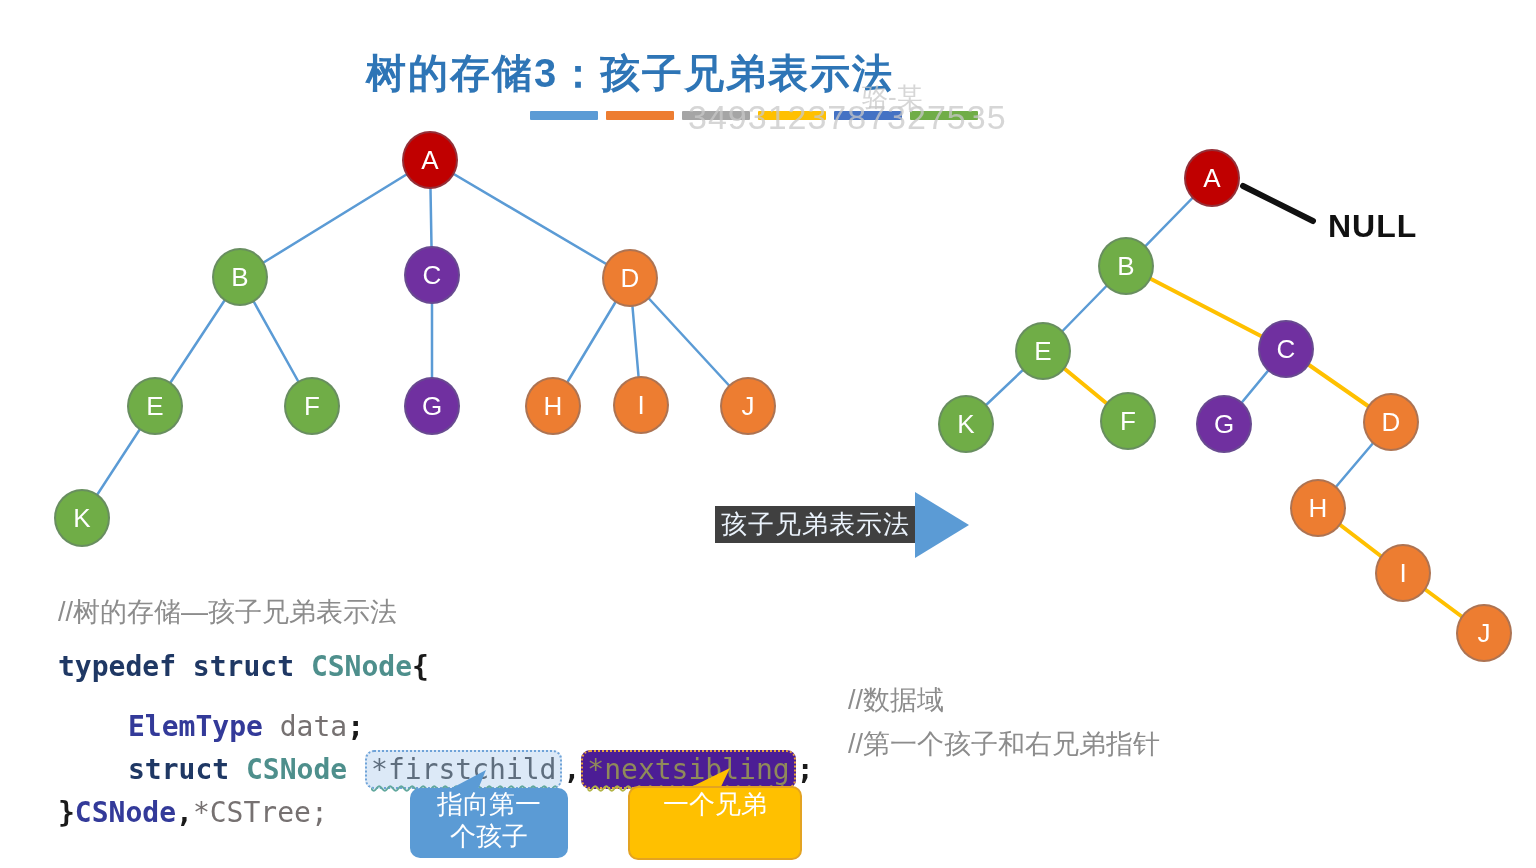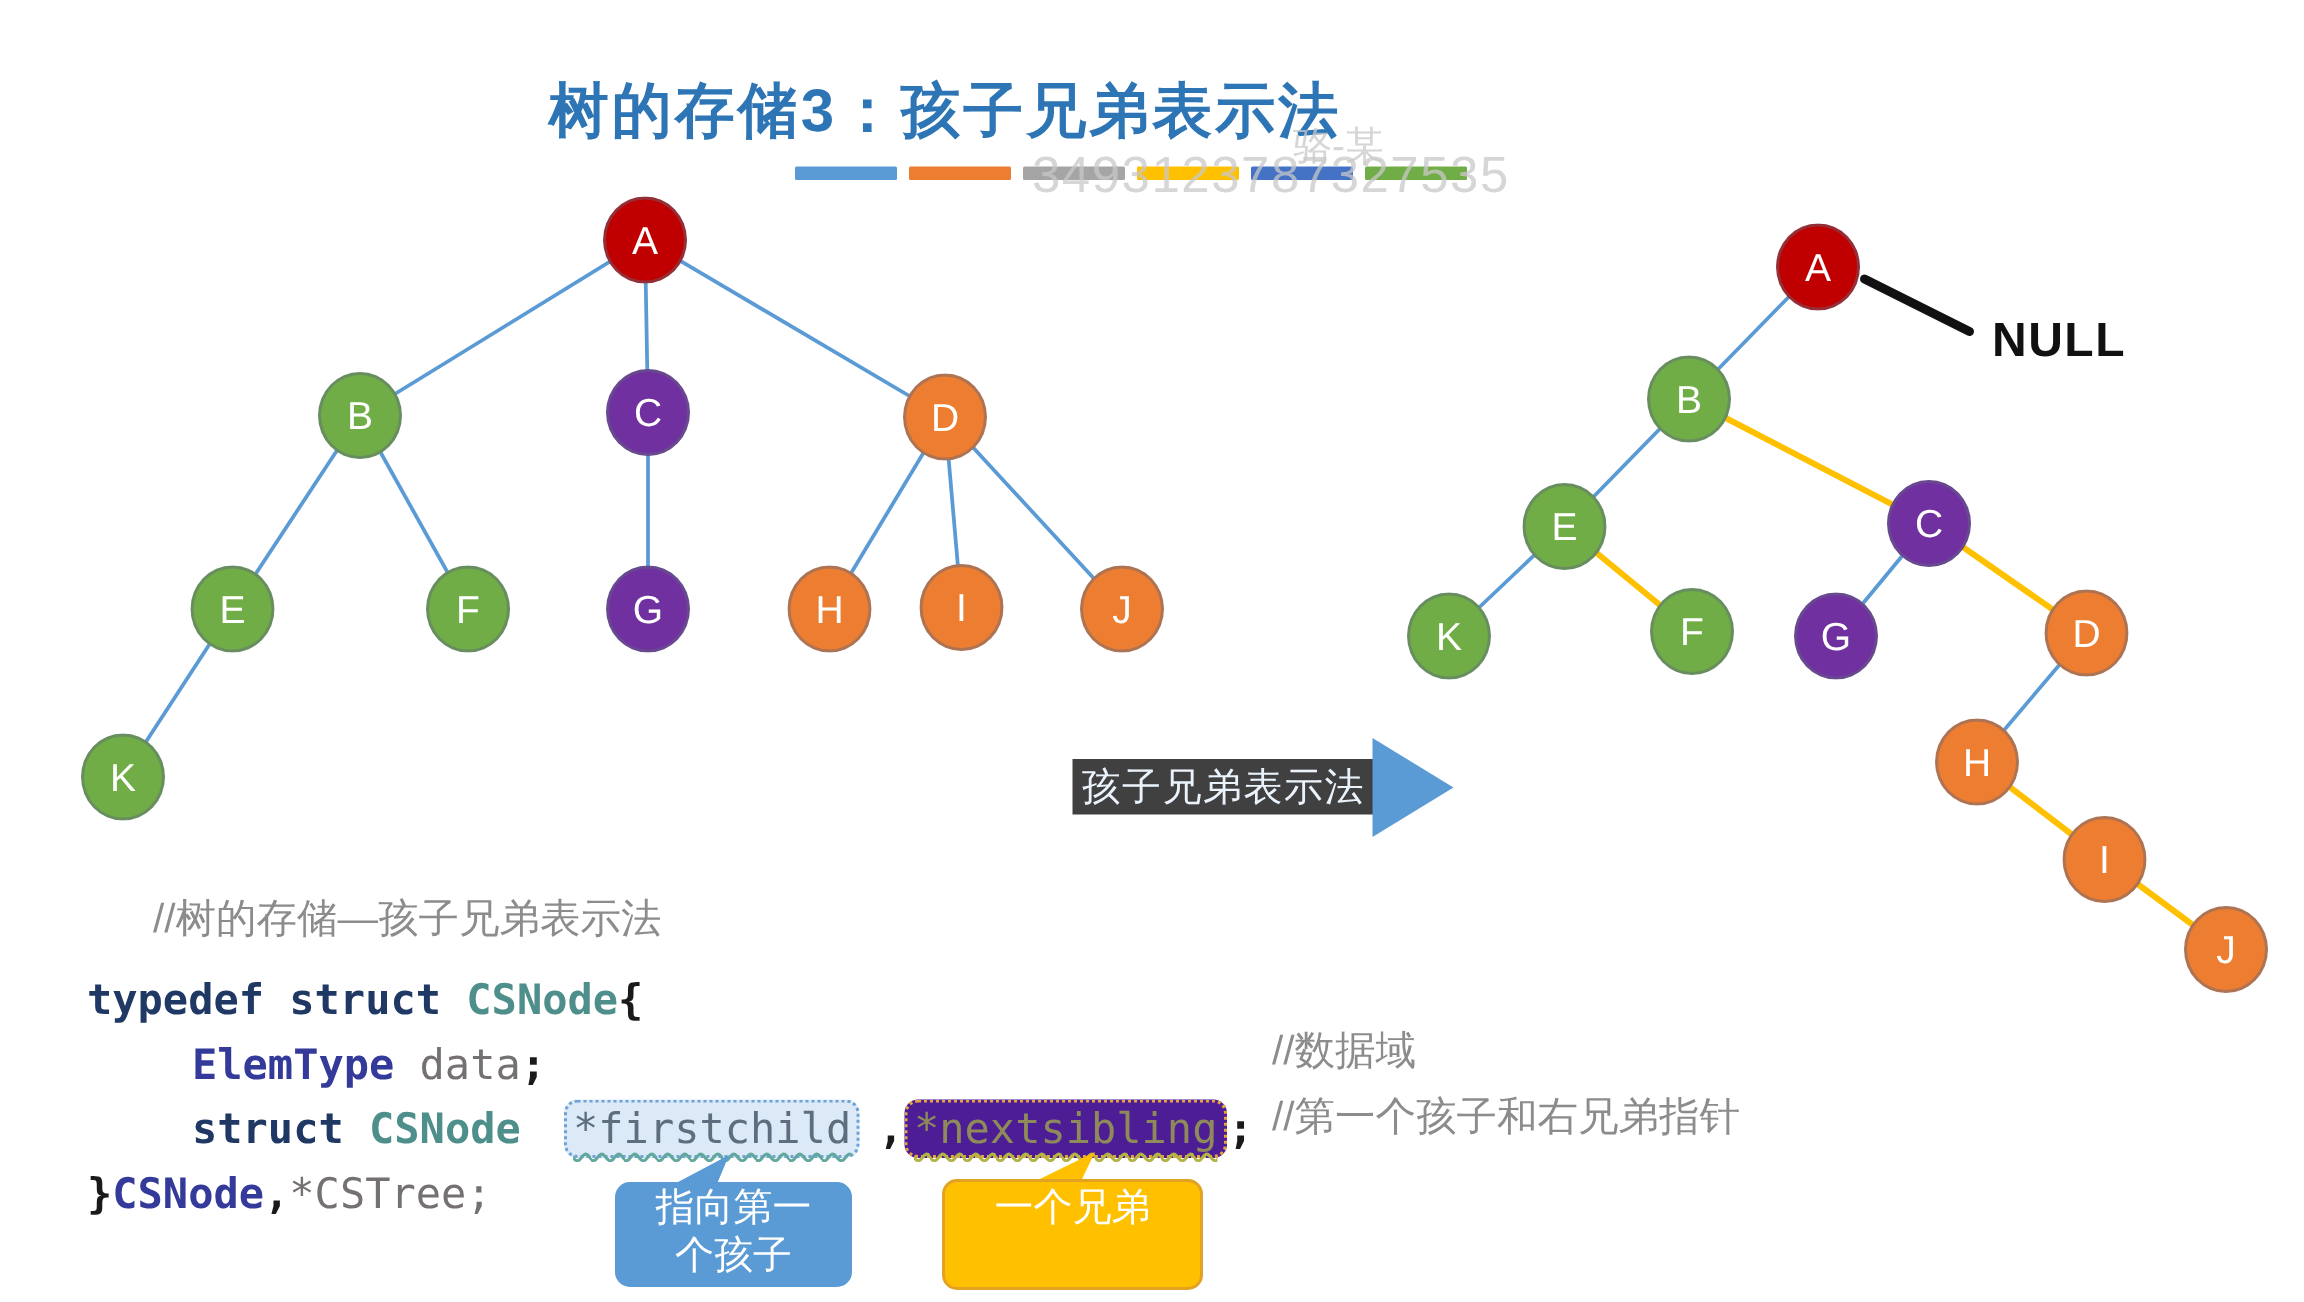--- a/index.html
+++ b/index.html
@@ -54,21 +54,21 @@
   #code-block{left:58px;top:590px;z-index:3;font-family:"DejaVu Sans Mono", monospace;}
   .code-line{height:43px;line-height:43px;font-size:28px;white-space:pre;color:#1a1a1a;}
   .seg-comment{font-family:"Liberation Sans", sans-serif;color:#8C8C8C;font-size:27px;}
   .seg-keyword{color:#1F3864;font-weight:bold;}
   .seg-type{color:#4E8F8C;font-weight:600;}
   .seg-type2{color:#333A99;font-weight:600;}
   .seg-gray{color:#767171;font-weight:500;}
   .seg-plain{color:#1a1a1a;font-weight:600;}
   .seg-hl-blue{
     color:#5F6E7E;background:#DCE9F7;border:2px dotted #6FA3D8;border-radius:9px;
-    padding:1px 4px;margin:0 12px;
+    padding:1px 4px;margin:0 1px;
     text-decoration:underline wavy #62A89E 2px;text-underline-offset:6px;
   }
   .seg-hl-yellow{
     color:#8F8A5A;background:#4c1d95;border:2px dotted #E8A33D;border-radius:9px;
     padding:1px 4px;margin:0 1px;
     text-decoration:underline wavy #B2B446 2px;text-underline-offset:6px;
   }
 
   
   #side-comments{left:848px;top:678px;z-index:3;color:#8C8C8C;font-size:27px;line-height:44px;}
@@ -151,23 +151,23 @@
   </div>
 
 <div class="abs" id="null-label">NULL</div>
 
 <div id="arrow-banner">
   <div class="abs" id="arrow-body">孩子兄弟表示法</div>
   <div class="abs" id="arrow-head"></div>
 </div>
 
 <div class="abs" id="code-block">
-    <div class="code-line" style="padding-left: 0px; margin-left: 44px;"><span class="seg-comment">//树的存储—孩子兄弟表示法</span></div>
+    <div class="code-line" style="padding-left: 0px;"><span class="seg-comment">//树的存储—孩子兄弟表示法</span></div>
     <div class="code-line" style="padding-left: 0px; margin-top: 12px;"><span class="seg-keyword">typedef struct</span><span class="seg-plain"> </span><span class="seg-type">CSNode</span><span class="seg-plain">{</span></div>
-    <div class="code-line" style="padding-left: 70px;"><span class="seg-type2">ElemType</span><span class="seg-plain"> </span><span class="seg-gray">data</span><span class="seg-plain">;</span></div>
+    <div class="code-line" style="padding-left: 70px; margin-top: 17px;"><span class="seg-type2">ElemType</span><span class="seg-plain"> </span><span class="seg-gray">data</span><span class="seg-plain">;</span></div>
     <div class="code-line" style="padding-left: 70px;"><span class="seg-keyword">struct</span><span class="seg-plain"> </span><span class="seg-type">CSNode </span><span class="seg-hl-blue">*firstchild</span><span class="seg-plain">,</span><span class="seg-hl-yellow">*nextsibling</span><span class="seg-plain">;</span></div>
     <div class="code-line" style="padding-left: 0px;"><span class="seg-plain">}</span><span class="seg-type2">CSNode</span><span class="seg-plain">,</span><span class="seg-gray">*CSTree;</span></div>
   </div>
 
 <div class="abs" id="side-comments">
   <div>//数据域</div>
   <div>//第一个孩子和右兄弟指针</div>
 </div>
 
 <div class="callout-tail" id="tail-blue"></div>

